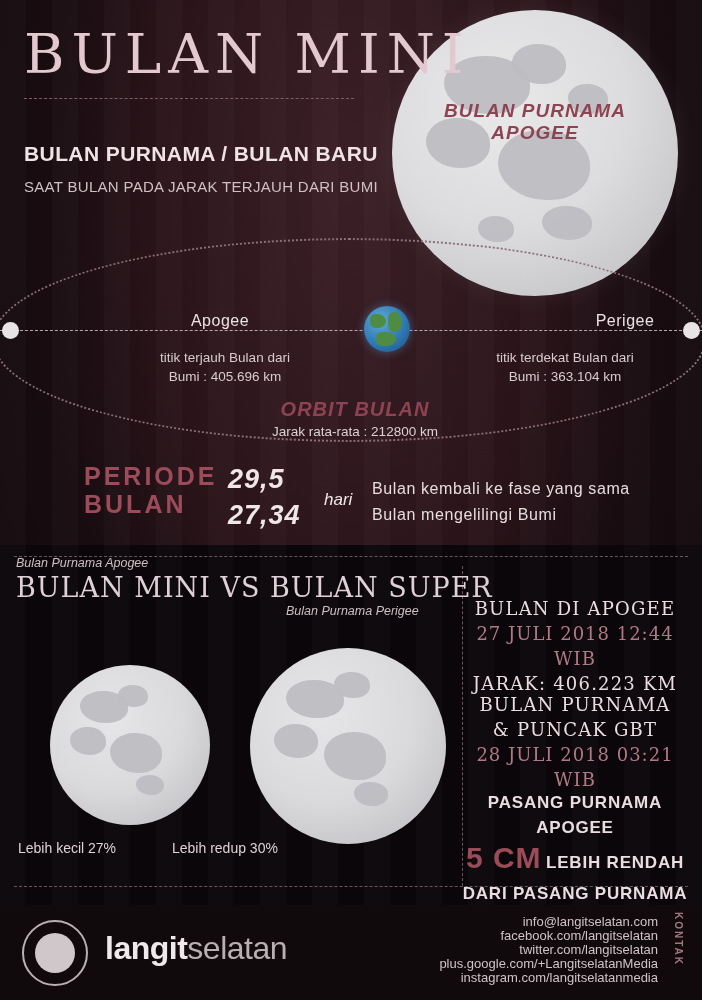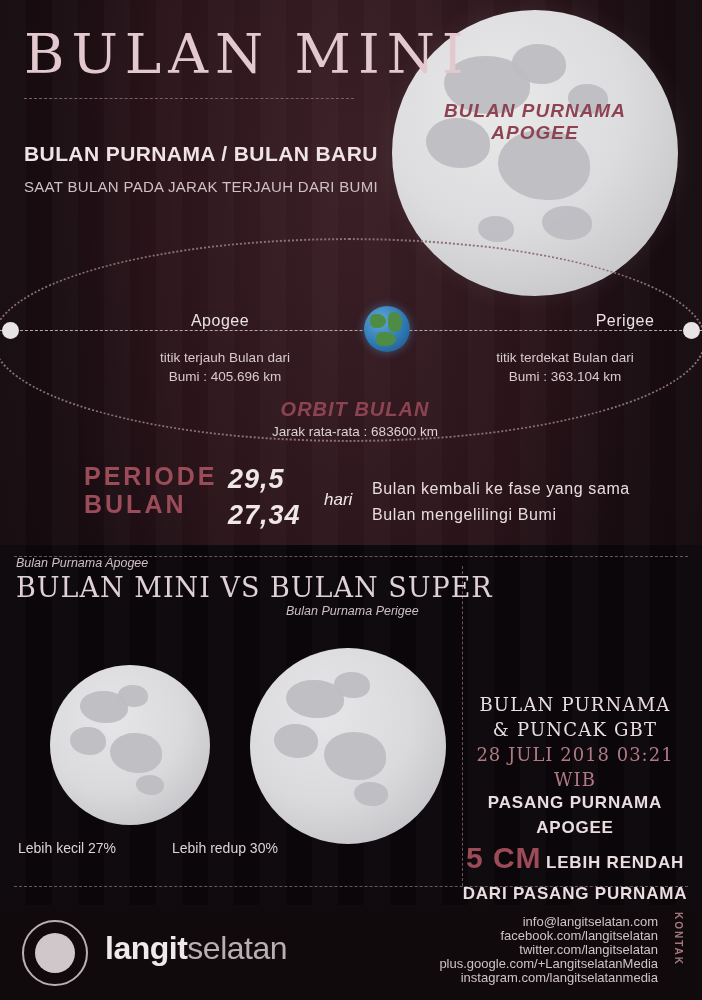--- a/index.html
+++ b/index.html
@@ -132,21 +132,21 @@
   <div id="perigeeLbl">Perigee</div>
   <div class="smalltxt" id="apogeeTxt">
     <span>titik terjauh Bulan dari</span><br>
     <span>Bumi : 405.696 km</span>
   </div>
   <div class="smalltxt" id="perigeeTxt">
     <span>titik terdekat Bulan dari</span><br>
     <span>Bumi : 363.104 km</span>
   </div>
   <div id="orbitName">ORBIT BULAN</div>
-  <div id="orbitAvg">Jarak rata-rata : 683600 km</div>
+  <div id="orbitAvg">Jarak rata-rata : 212800 km</div>
 
   <div id="periodeLbl">
     <span>PERIODE</span><br>
     <span>BULAN</span>
   </div>
   <div id="num1">29,5</div>
   <div id="num2">27,34</div>
   <div id="hari">hari</div>
   <div id="pdesc1">Bulan kembali ke fase yang sama</div>
   <div id="pdesc2">Bulan mengelilingi Bumi</div>
@@ -169,20 +169,25 @@
   <div class="moonS" id="moonSuper">
     <div class="mare" style="left:36px;top:32px;width:58px;height:38px;"></div>
     <div class="mare" style="left:84px;top:24px;width:36px;height:26px;"></div>
     <div class="mare" style="left:24px;top:76px;width:44px;height:34px;"></div>
     <div class="mare" style="left:74px;top:84px;width:62px;height:48px;"></div>
     <div class="mare" style="left:104px;top:134px;width:34px;height:24px;"></div>
   </div>
   <div id="capMini">Lebih kecil 27%</div>
   <div id="capSuper">Lebih redup 30%</div>
 
+  <div class="rblock" id="b1">
+    <div class="rh">BULAN DI APOGEE</div>
+    <div class="rr">27 JULI 2018 12:44 WIB</div>
+    <div class="rh">JARAK: 406.223 KM</div>
+  </div>
   <div class="rblock" id="b2">
     <div class="rh">BULAN PURNAMA</div>
     <div class="rh">&amp; PUNCAK GBT</div>
     <div class="rr">28 JULI 2018 03:21 WIB</div>
   </div>
   <div class="rblock" id="b3">
     <div class="rh2">PASANG PURNAMA APOGEE</div>
     <div style="line-height:36px;">
       <span id="cmVal">5 CM</span>
       <span class="rh2">LEBIH RENDAH</span>

